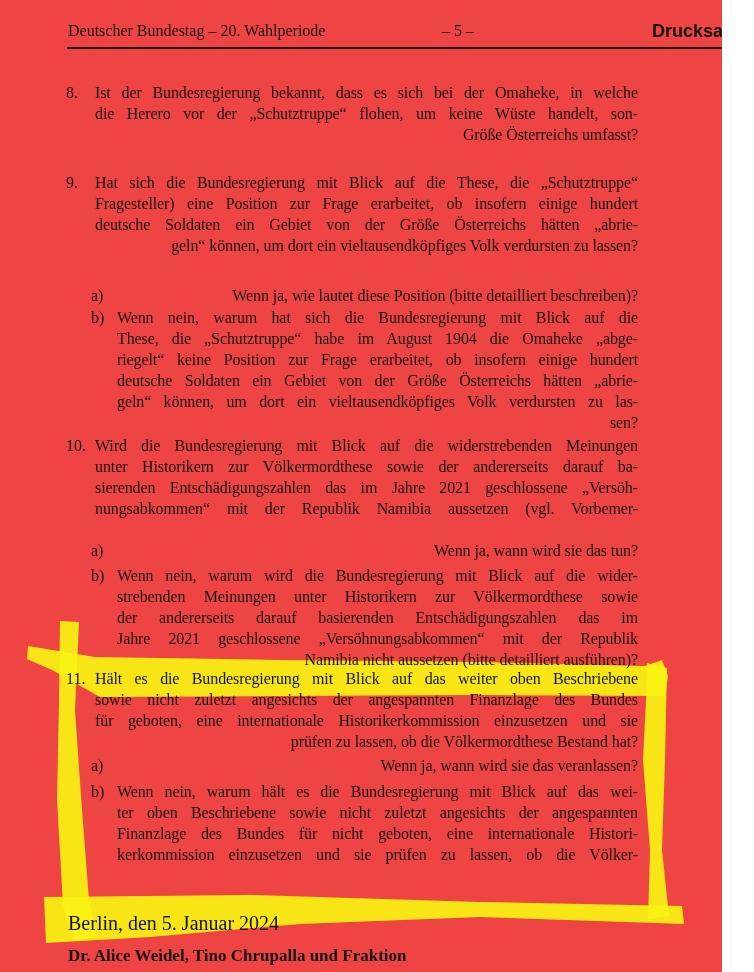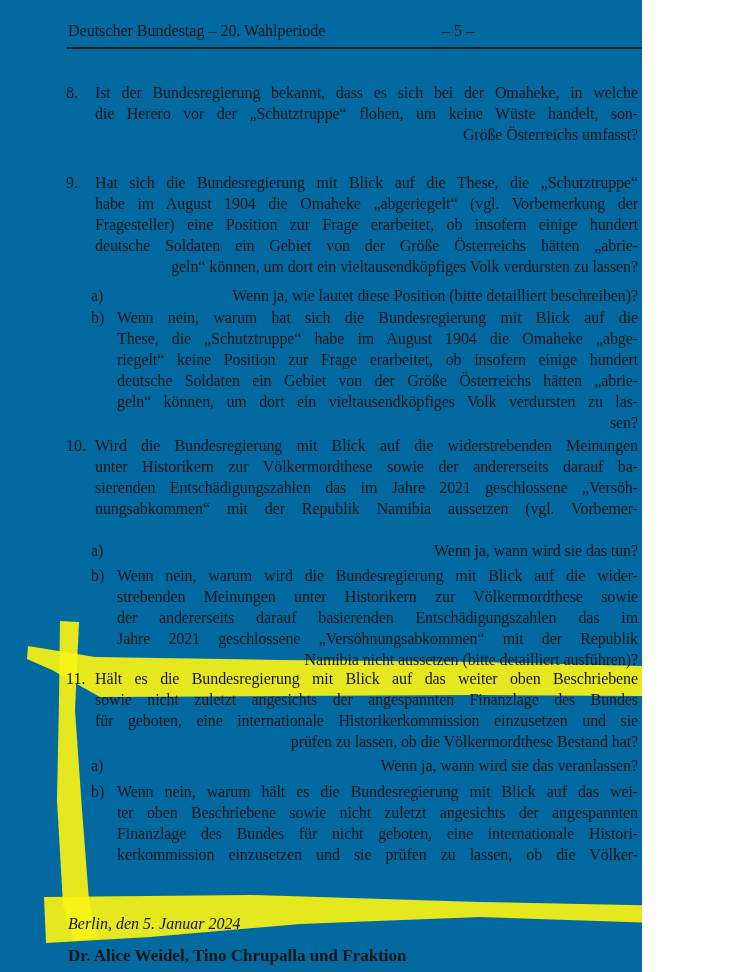--- a/index.html
+++ b/index.html
@@ -1,19 +1,19 @@
 <!DOCTYPE html>
 <html><head>
 <meta charset="utf-8">
 <style>
   html,body{margin:0;padding:0;background:#ffffff;}
   .page{
     position:relative;
-    width:642px;height:972px;
-    background:#0369a1;
+    width:722px;height:972px;
+    background:#ef4444;
     overflow:hidden;
     font-family:"Liberation Serif","DejaVu Serif",serif;
     color:#141414;
   }
   
   .hdr-left{position:absolute;left:68px;top:22px;font-size:16px;}
   .hdr-center{position:absolute;left:433px;top:22px;width:50px;text-align:center;font-size:16px;}
   .hdr-right{
     position:absolute;left:652px;top:21px;width:120px;
     font-family:"Liberation Sans","DejaVu Sans",sans-serif;
@@ -27,21 +27,21 @@
   .slet{position:absolute;left:91px;top:0;width:25px;font-size:16px;line-height:21px;}
   .sbody{position:absolute;left:117px;top:0;width:521px;}
   .jl{
     height:21px;line-height:21px;font-size:16px;letter-spacing:-0.1px;
     text-align:justify;overflow:hidden;
   }
   .jl::after{content:"";display:inline-block;width:100%;height:0;}
   .jl.last{text-align:right;}
   .jl.last::after{content:none;}
   
-  .date-line{position:absolute;left:68px;top:913px;font-size:16px;line-height:21px;font-style:italic;}
+  .date-line{position:absolute;left:68px;top:913px;font-size:20px;line-height:21px;}
   .sig-line{position:absolute;left:68px;top:945px;font-size:17px;font-weight:bold;line-height:21px;}
   
   .hl-layer{position:absolute;left:0;top:0;width:754px;height:972px;z-index:0;}
   .content{position:absolute;left:0;top:0;width:754px;height:972px;z-index:1;}
 </style>
 </head>
 <body>
 
 <div class="page">
 
@@ -67,21 +67,20 @@
           <div class="jl">Ist der Bundesregierung bekannt, dass es sich bei der Omaheke, in welche</div>
           <div class="jl">die Herero vor der „Schutztruppe“ flohen, um keine Wüste handelt, son-</div>
           <div class="jl last">Größe Österreichs umfasst?</div>
         </div>
     </div>
 
     <div class="q" style="top:172px">
       <div class="qnum">9.</div>
       <div class="qbody">
           <div class="jl">Hat sich die Bundesregierung mit Blick auf die These, die „Schutztruppe“</div>
-          <div class="jl">habe im August 1904 die Omaheke „abgeriegelt“ (vgl. Vorbemerkung der</div>
           <div class="jl">Fragesteller) eine Position zur Frage erarbeitet, ob insofern einige hundert</div>
           <div class="jl">deutsche Soldaten ein Gebiet von der Größe Österreichs hätten „abrie-</div>
           <div class="jl last">geln“ können, um dort ein vieltausendköpfiges Volk verdursten zu lassen?</div>
         </div>
     </div>
     <div class="sub" style="top:285px">
       <div class="slet">a)</div>
       <div class="sbody">
           <div class="jl last">Wenn ja, wie lautet diese Position (bitte detailliert beschreiben)?</div>
         </div>

